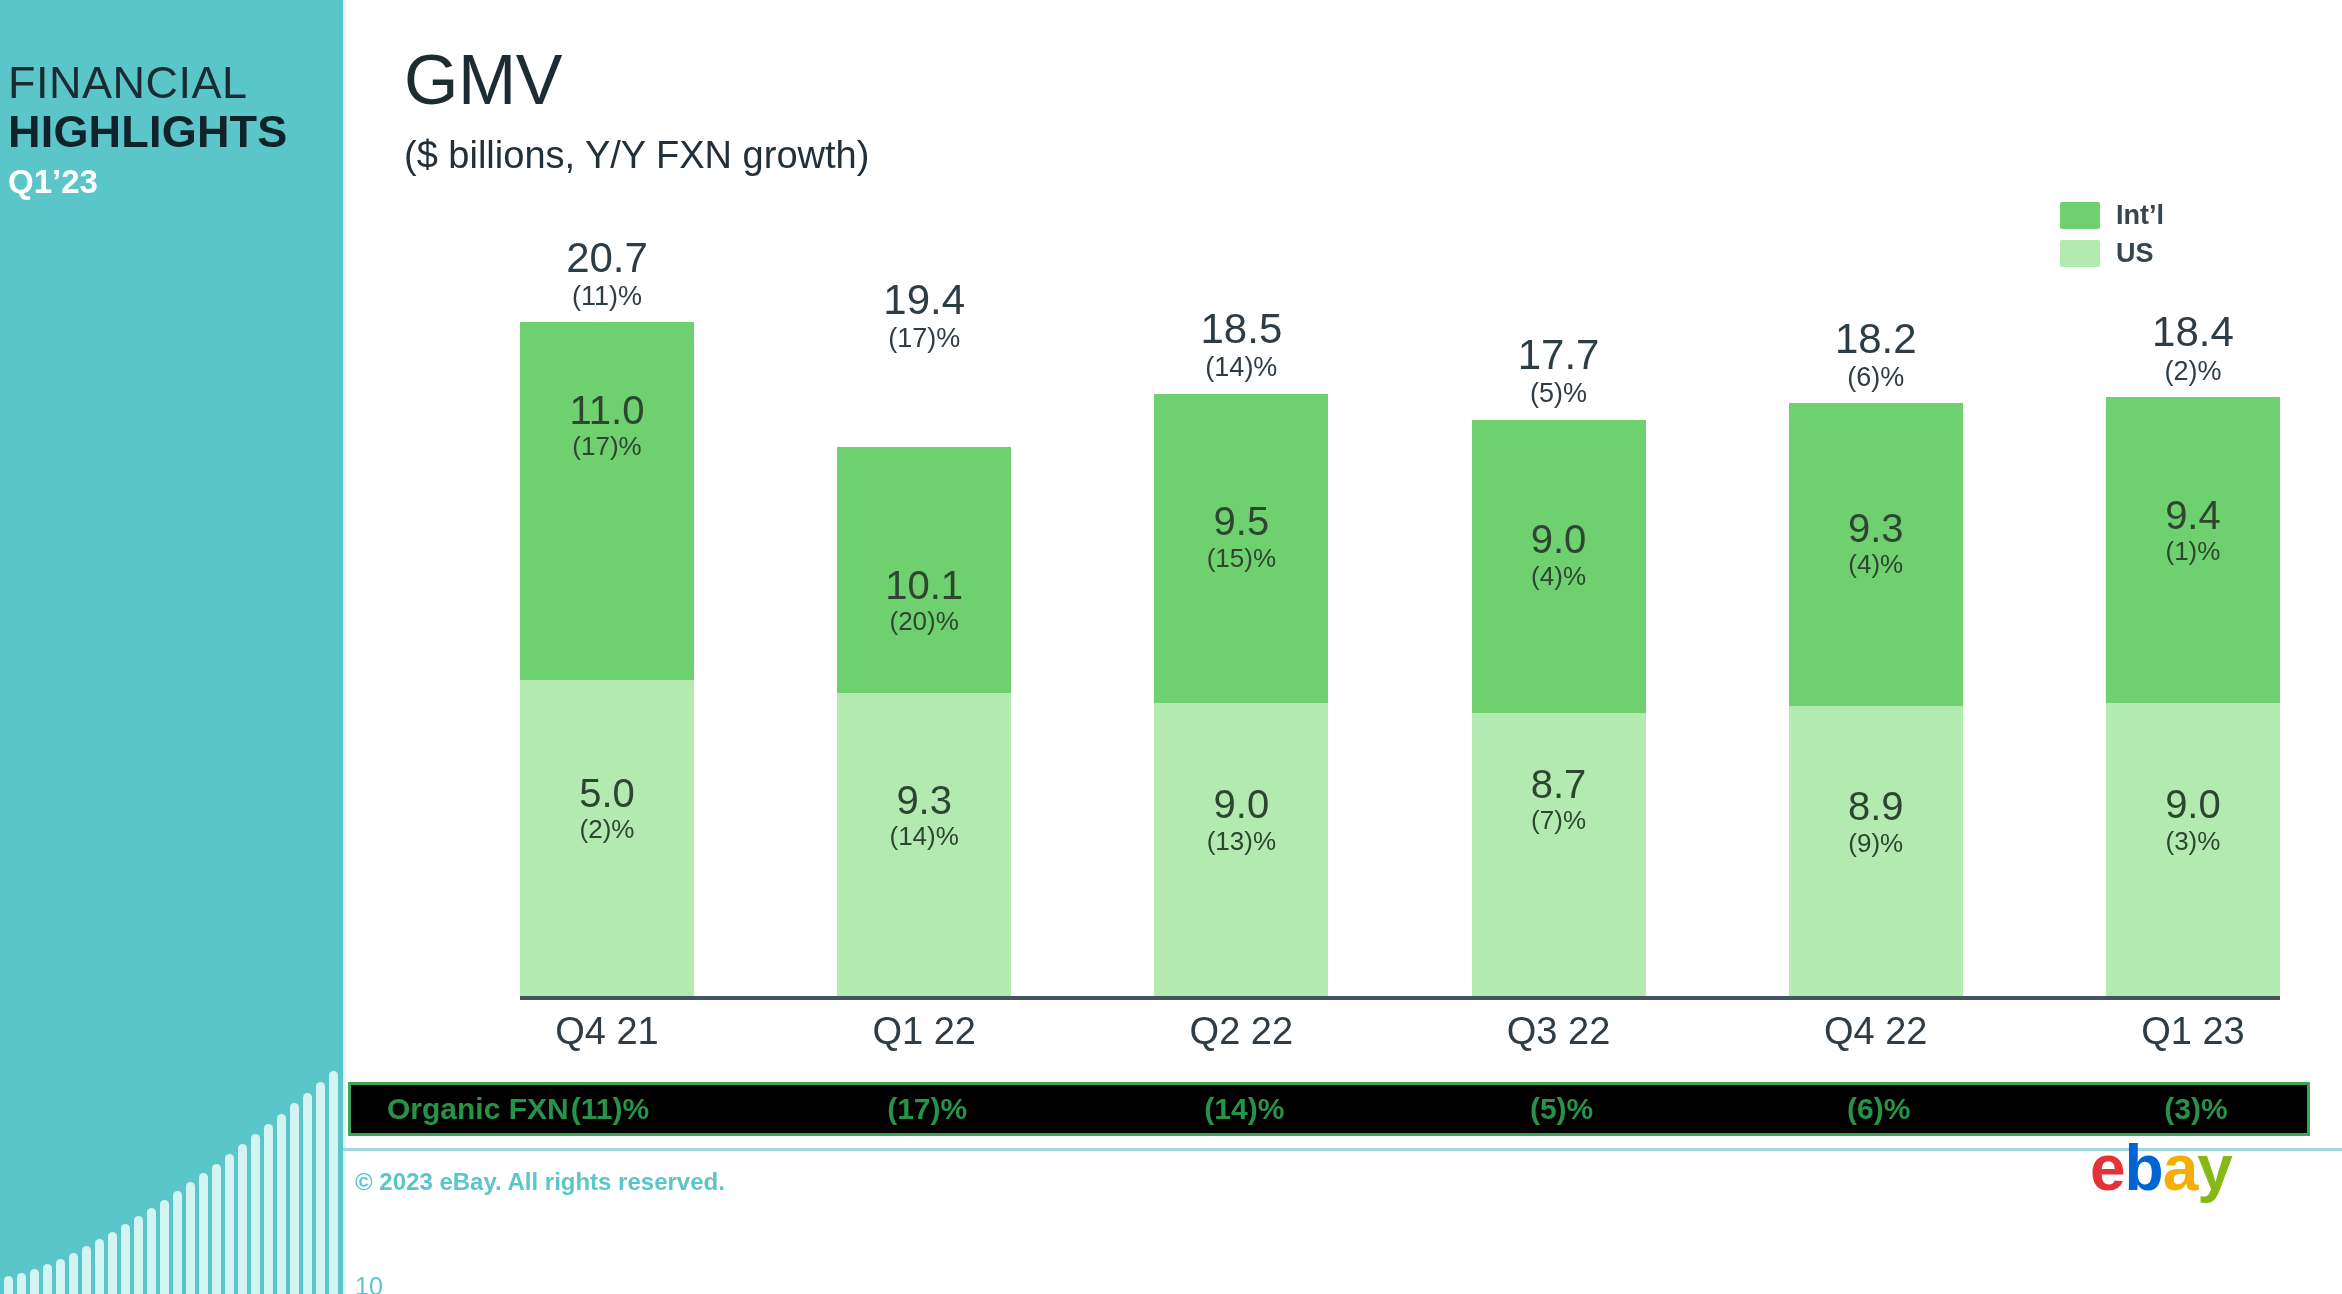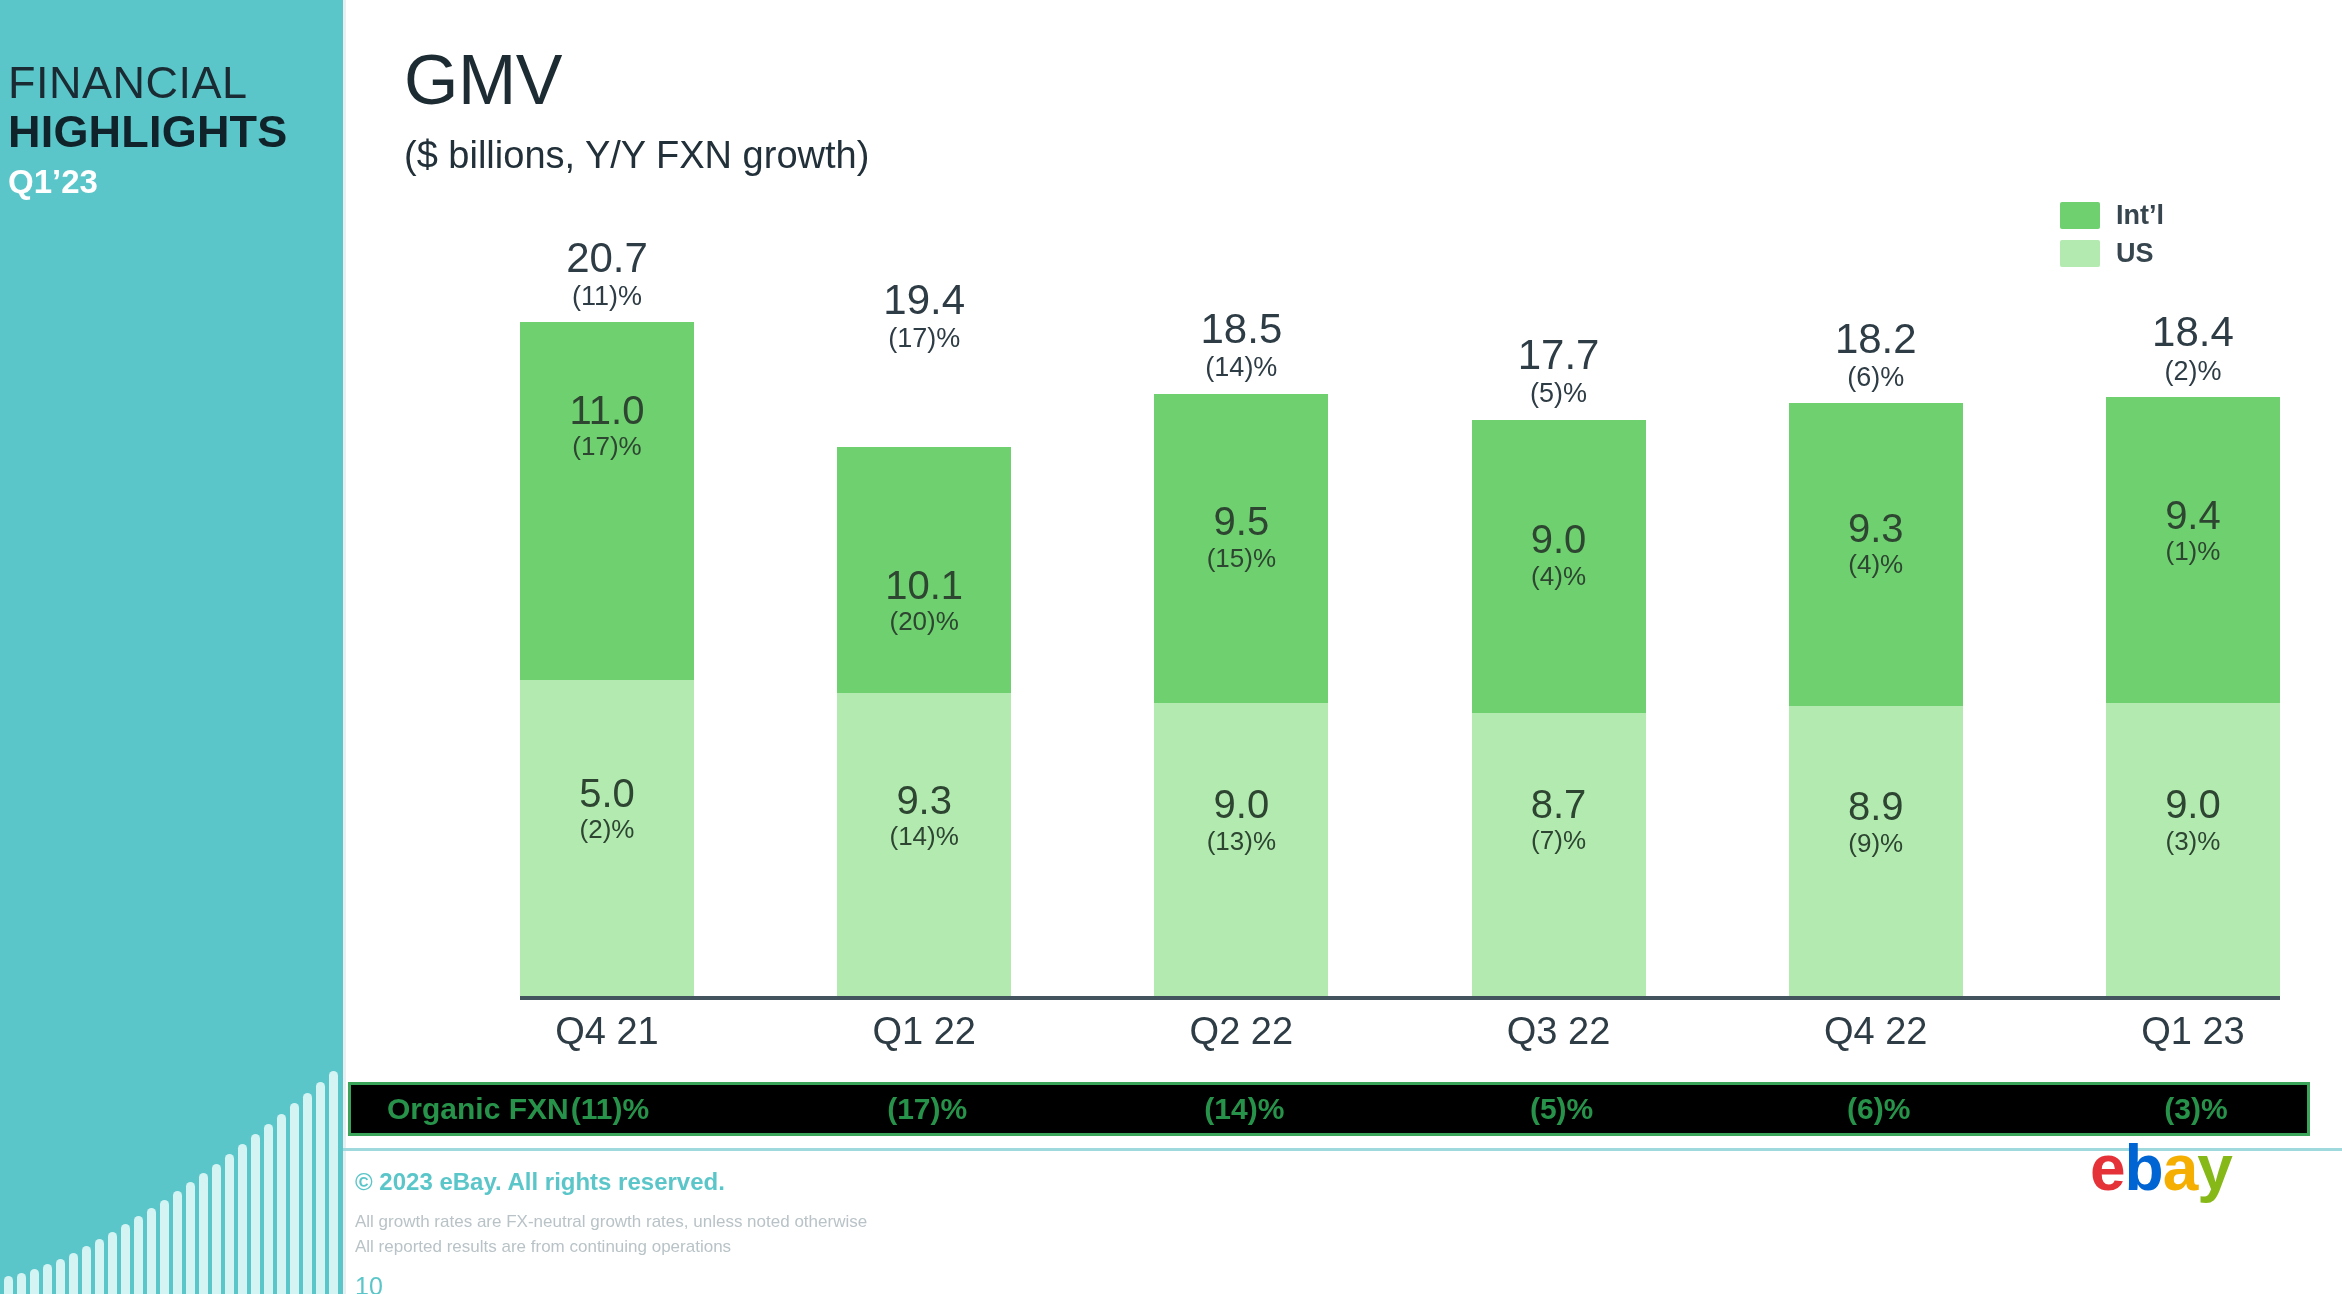--- a/index.html
+++ b/index.html
@@ -252,21 +252,21 @@
           <div class="total-value">17.7</div>
           <div class="total-pct">(5)%</div>
         </div>
         <div class="seg seg-intl" style="height: 293.043px; background: rgb(110, 208, 110);">
           <div class="seg-inner" style="margin-top: 98.5217px;">
             <div class="seg-value">9.0</div>
             <div class="seg-pct">(4)%</div>
           </div>
         </div>
         <div class="seg seg-us" style="height: 283.275px; background: rgb(178, 234, 176);">
-          <div class="seg-inner" style="margin-top: 70px;">
+          <div class="seg-inner" style="margin-top: 50px;">
             <div class="seg-value">8.7</div>
             <div class="seg-pct">(7)%</div>
           </div>
         </div>
       </div>
       <div class="bar-col">
         <div class="total-label" style="bottom: 602.599px;">
           <div class="total-value">18.2</div>
           <div class="total-pct">(6)%</div>
         </div>
@@ -319,22 +319,18 @@
         <div class="organic-val">(17)%</div>
         <div class="organic-val">(14)%</div>
         <div class="organic-val">(5)%</div>
         <div class="organic-val">(6)%</div>
         <div class="organic-val">(3)%</div>
       </div>
   </div>
 
   <div class="foot-rule"></div>
   <div class="copyright">© 2023 eBay. All rights reserved.</div>
-  <div class="disclaimer">
-    <div>All growth rates are FX-neutral growth rates, unless noted otherwise</div>
-    <div>All reported results are from continuing operations</div>
-  </div>
   <div class="pagenum">10</div>
   <div class="ebay-logo">
     <span class="e1">e</span><span class="e2">b</span><span class="e3">a</span><span class="e4">y</span>
   </div>
 
 </div>
 
 </body></html>

